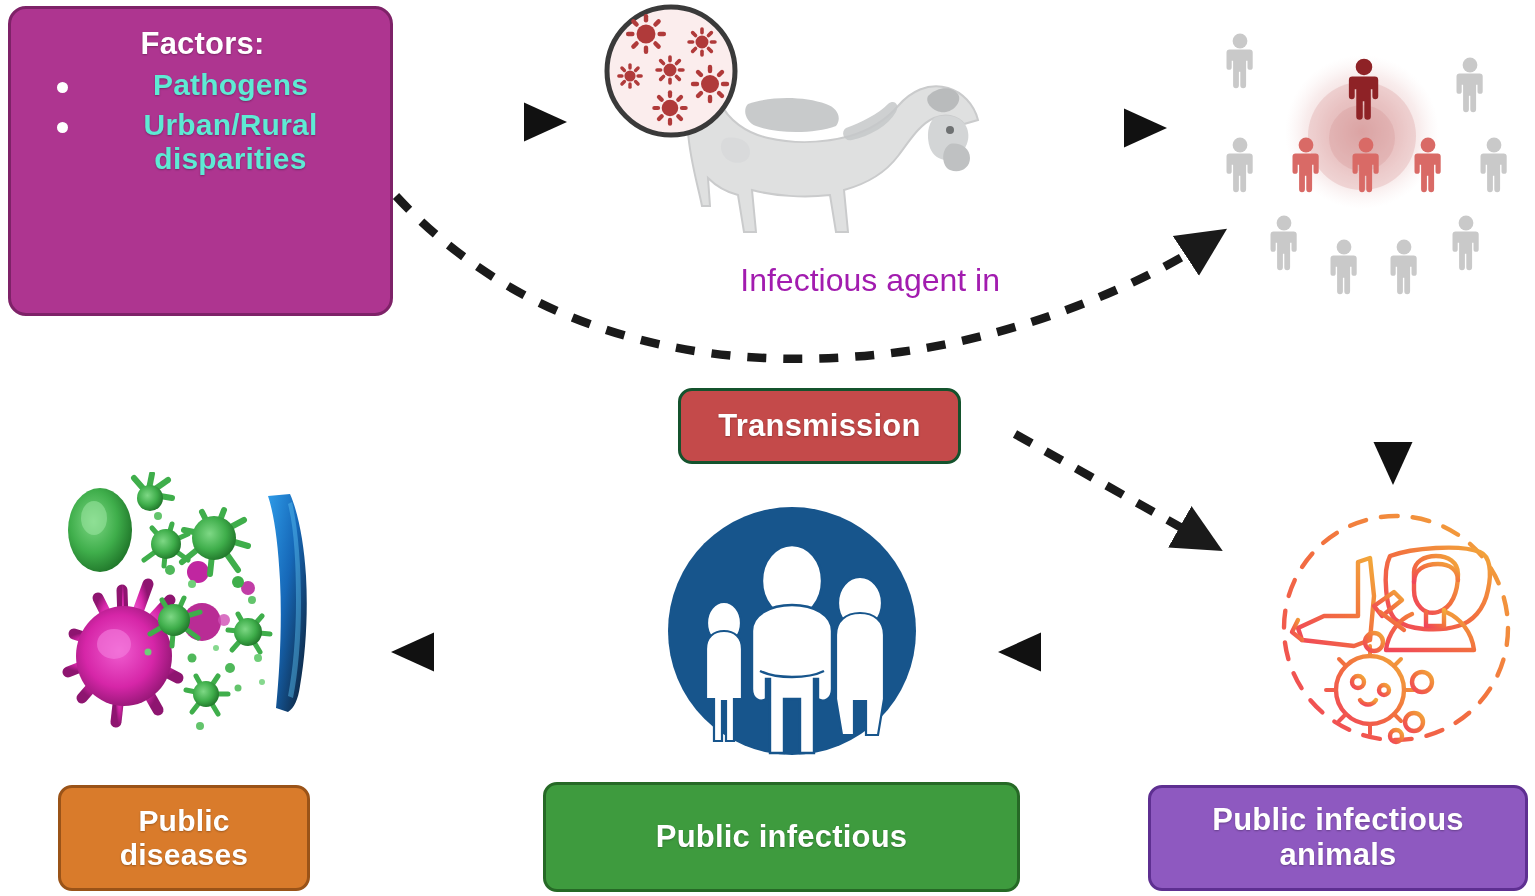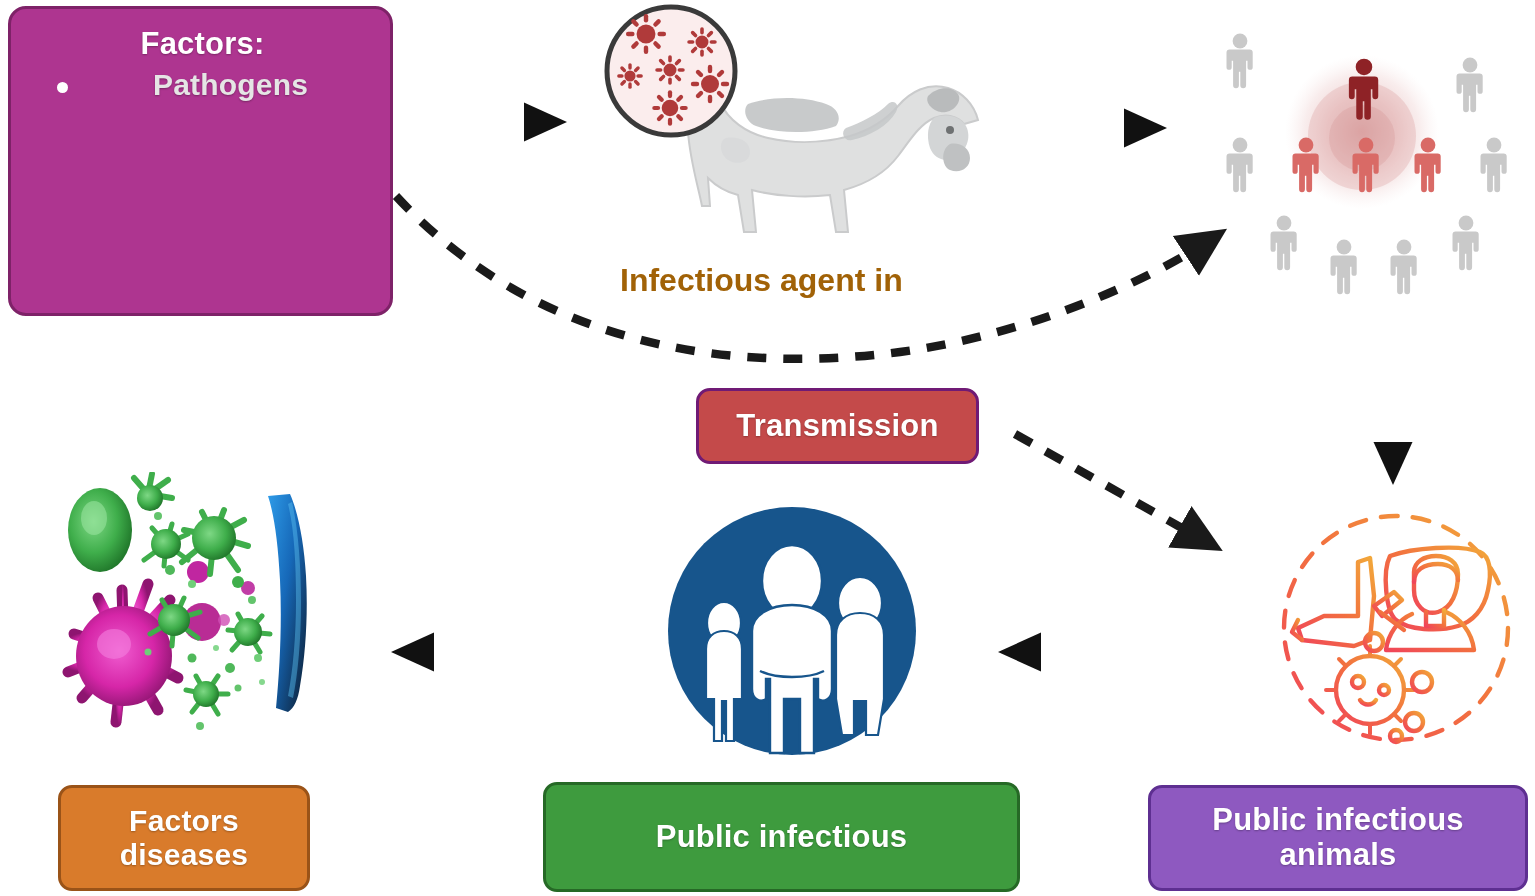--- a/index.html
+++ b/index.html
@@ -58,39 +58,39 @@
     margin: 0;
     padding: 0 0 0 14px;
     list-style: none;
   }
   #factors-list li {
     position: relative;
     padding-left: 42px;
     margin: 6px 0 2px 0;
     font-size: 30px;
     font-weight: bold;
-    color: #e5e5e5;
+    color: #5eead4;
     line-height: 1.14;
     text-shadow: 0 1px 2px rgba(0,0,0,.3);
   }
   #factors-list li:before {
     content: "";
     position: absolute;
     left: 12px; top: 14px;
     width: 11px; height: 11px;
     background: #ffffff;
     border-radius: 50%;
   }
 
   
   #transmission-box {
-    left: 696px; top: 388px;
+    left: 678px; top: 388px;
     width: 283px; height: 76px;
     background: #C44A4A;
-    border: 3px solid #701a75;
+    border: 3px solid #14532d;
     font-size: 31px;
   }
 
   
   #disease-control-box {
     left: 58px; top: 785px;
     width: 252px; height: 106px;
     background: #D97B2B;
     border: 3px solid #9A5318;
     font-size: 30px;
@@ -111,24 +111,24 @@
     width: 380px; height: 106px;
     background: #8E59C0;
     border: 3px solid #5E2F91;
     font-size: 31px;
   }
 
   
   #animal-caption {
     left: 620px; top: 263px;
     width: 380px;
-    text-align: left;
+    text-align: right;
     font-size: 32px;
-    font-weight: bold;
-    color: #a16207;
+    font-weight: normal;
+    color: #a21caf;
     line-height: 1.12;
   }
 
   
   #cow-illustration { left: 598px; top: 0px; width: 420px; height: 265px; }
   #crowd-illustration { left: 1192px; top: 14px; width: 340px; height: 290px; }
   #microbes-illustration { left: 52px; top: 472px; width: 305px; height: 265px; }
   #family-illustration { left: 652px; top: 503px; width: 280px; height: 255px; }
   #sick-illustration { left: 1262px; top: 500px; width: 268px; height: 255px; }
 
@@ -198,20 +198,21 @@
 
     <g>
       <line x1="588" y1="652" x2="398" y2="652" stroke="url(#fadeL)" stroke-width="5" marker-end="url(#solidHeadL)"></line>
     </g>
   </svg>
 
   <div class="box" id="factors-box">
     <div id="factors-title">Factors:</div>
     <ul id="factors-list">
       <li>Pathogens</li>
+      <li>Urban/Rural disparities</li>
     </ul>
   </div>
 
   <div class="abs" id="cow-illustration">
     <svg viewBox="0 0 420 265" width="420" height="265">
 
       <g>
         <path d="M108 66 C96 78 88 106 90 132 C92 160 100 186 104 206
                  L112 206 L110 178 C118 186 128 192 140 195 L146 232 L158 232 L154 190
                  C176 196 206 198 232 195 L238 232 L250 232 L246 190
@@ -585,21 +586,21 @@
         <circle cx="112" cy="142" r="9"></circle>
         <circle cx="160" cy="182" r="10"></circle>
         <circle cx="152" cy="222" r="9"></circle>
         <circle cx="134" cy="236" r="6"></circle>
       </g>
     </svg>
   </div>
 
   <div class="box" id="disease-control-box">
     <div>
-      <div>Factors</div>
+      <div>Public</div>
       <div>diseases</div>
     </div>
   </div>
 
   <div class="box" id="pidc-box">
     <div>
       <div>Public infectious</div>
     </div>
   </div>
 

